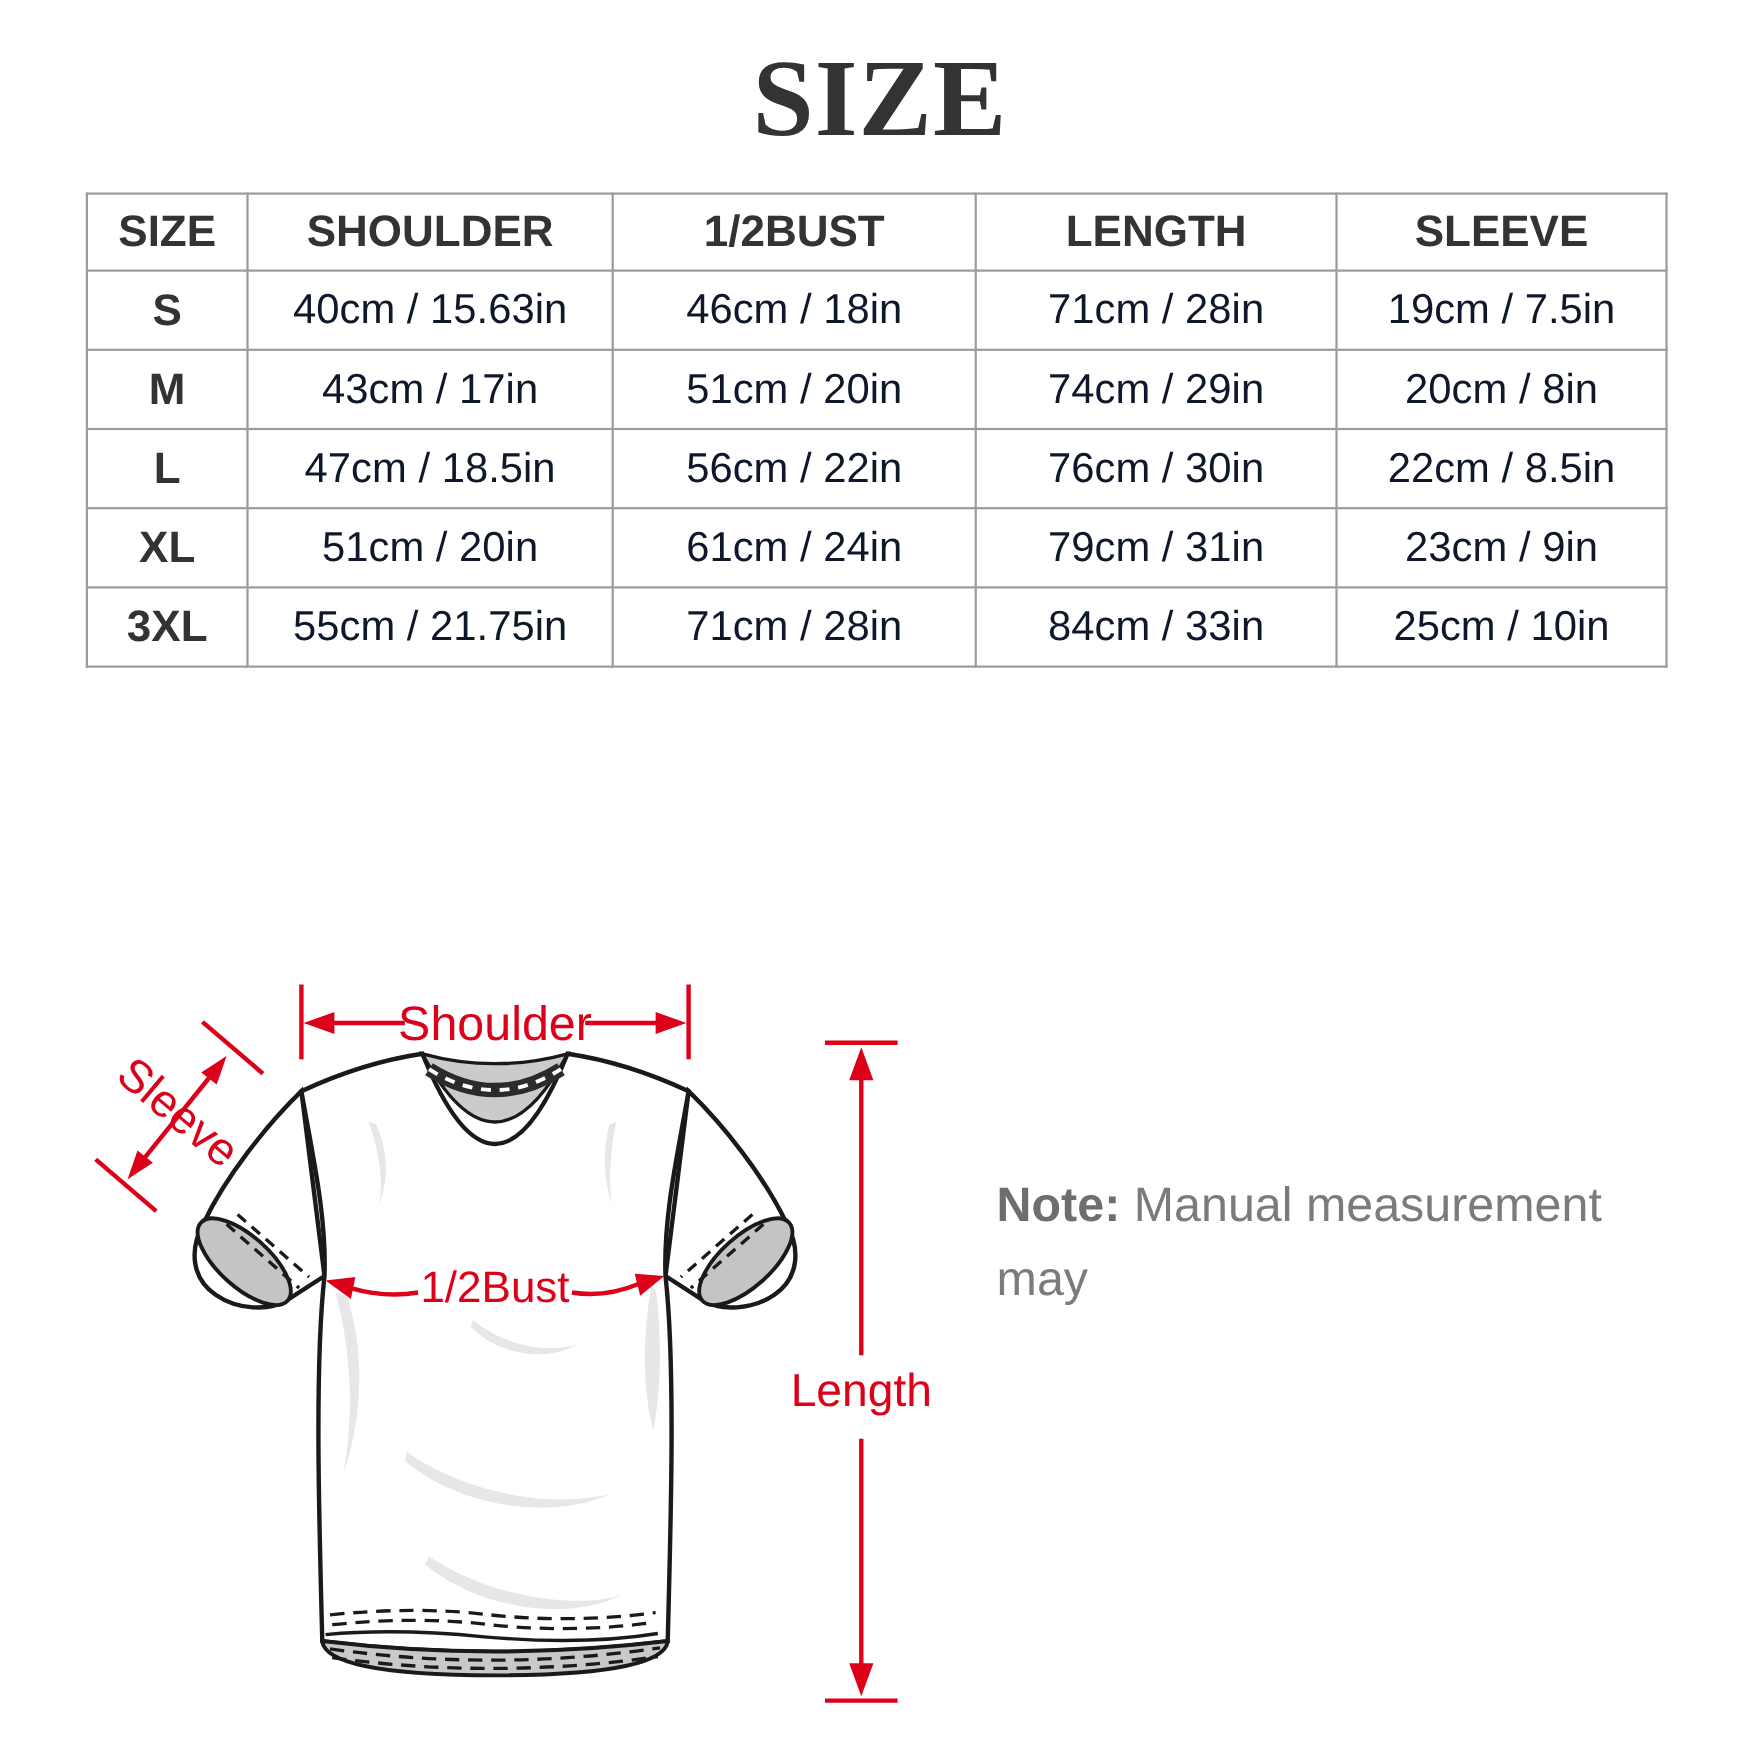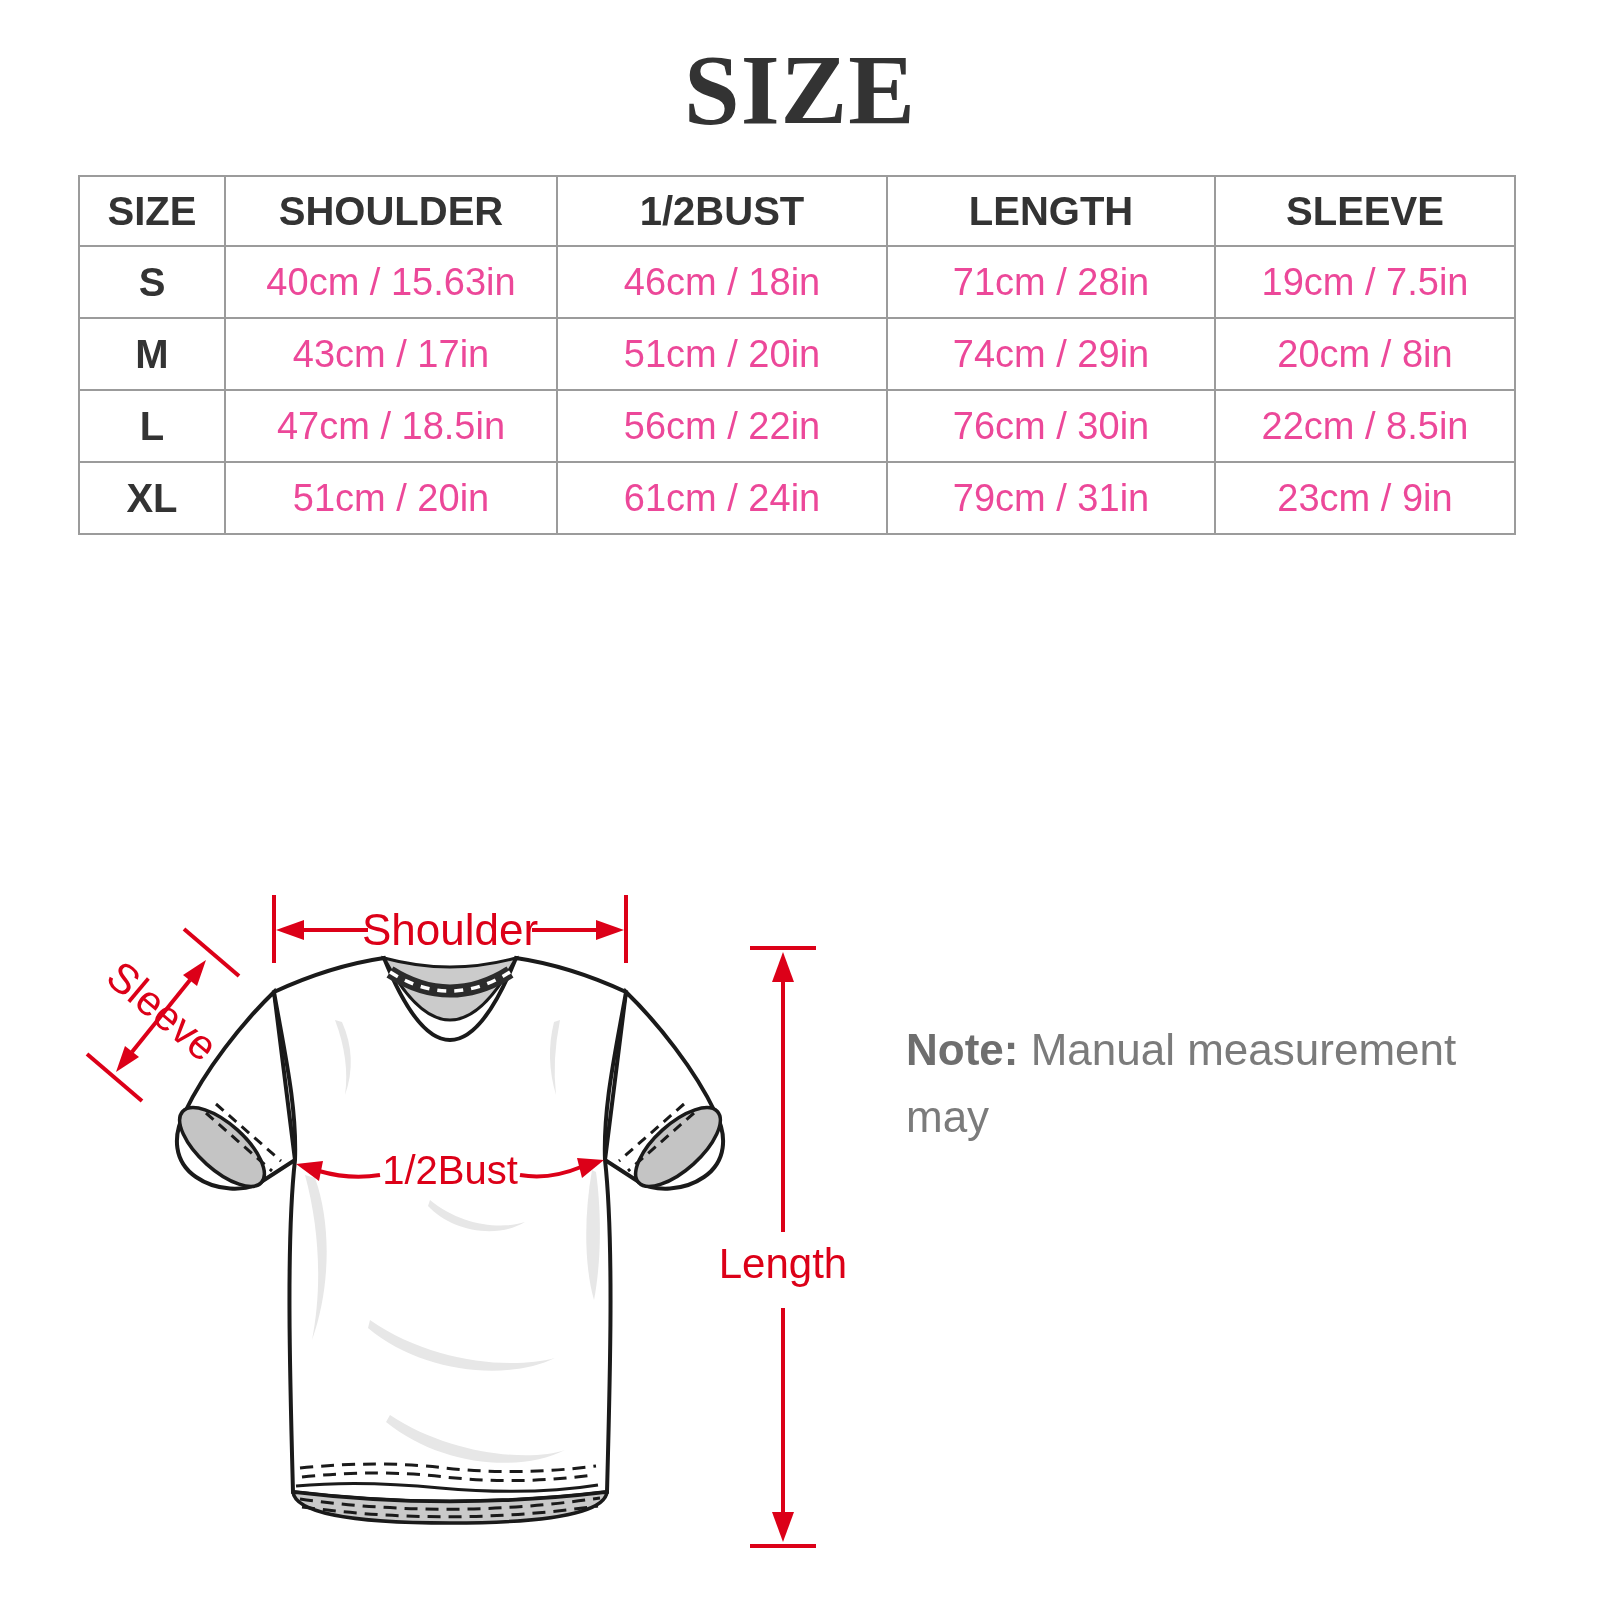--- a/index.html
+++ b/index.html
@@ -17,24 +17,24 @@
     border-collapse:collapse;table-layout:fixed;
   }
   table.size-chart th, table.size-chart td{
     border:2px solid #9b9b9b;text-align:center;vertical-align:middle;
     padding:0;
   }
   table.size-chart thead tr{height:70px;}
   table.size-chart tbody tr{height:72px;}
   th.col-head{font-size:40px;font-weight:bold;color:#333333;}
   td.size-name{font-size:40px;font-weight:bold;color:#333333;}
-  td.val{font-size:38px;font-weight:normal;color:#ec4899;}
+  td.val{font-size:38px;font-weight:normal;color:#0f172a;}
   .diagram-wrap{position:absolute;left:0;top:870px;width:1600px;height:700px;}
   .note-block{
-    position:absolute;left:906px;top:1016px;width:620px;
+    position:absolute;left:906px;top:1062px;width:620px;
     font-size:44px;line-height:67px;color:#7b7b7b;
   }
   .note-label{font-weight:bold;color:#6e6e6e;}
 </style>
 </head>
 <body>
 
 <div class="page-title">SIZE</div>
 
 <table class="size-chart">
@@ -75,20 +75,27 @@
       <td class="val">56cm / 22in</td>
       <td class="val">76cm / 30in</td>
       <td class="val">22cm / 8.5in</td>
     </tr>
     <tr>
       <td class="size-name">XL</td>
       <td class="val">51cm / 20in</td>
       <td class="val">61cm / 24in</td>
       <td class="val">79cm / 31in</td>
       <td class="val">23cm / 9in</td>
+    </tr>
+    <tr>
+      <td class="size-name">3XL</td>
+      <td class="val">55cm / 21.75in</td>
+      <td class="val">71cm / 28in</td>
+      <td class="val">84cm / 33in</td>
+      <td class="val">25cm / 10in</td>
     </tr>
   </tbody>
 </table>
 
 <div class="diagram-wrap">
 <svg width="1600" height="700" viewBox="0 0 1600 700" xmlns="http://www.w3.org/2000/svg">
 
   <g>
 
     <path d="M274,122 C242,153 205,200 185,242 C172,266 174,292 196,307 C216,321 245,322 261,312 L295,290 Z" fill="#ffffff" stroke="#1a1a1a" stroke-width="4"></path>

